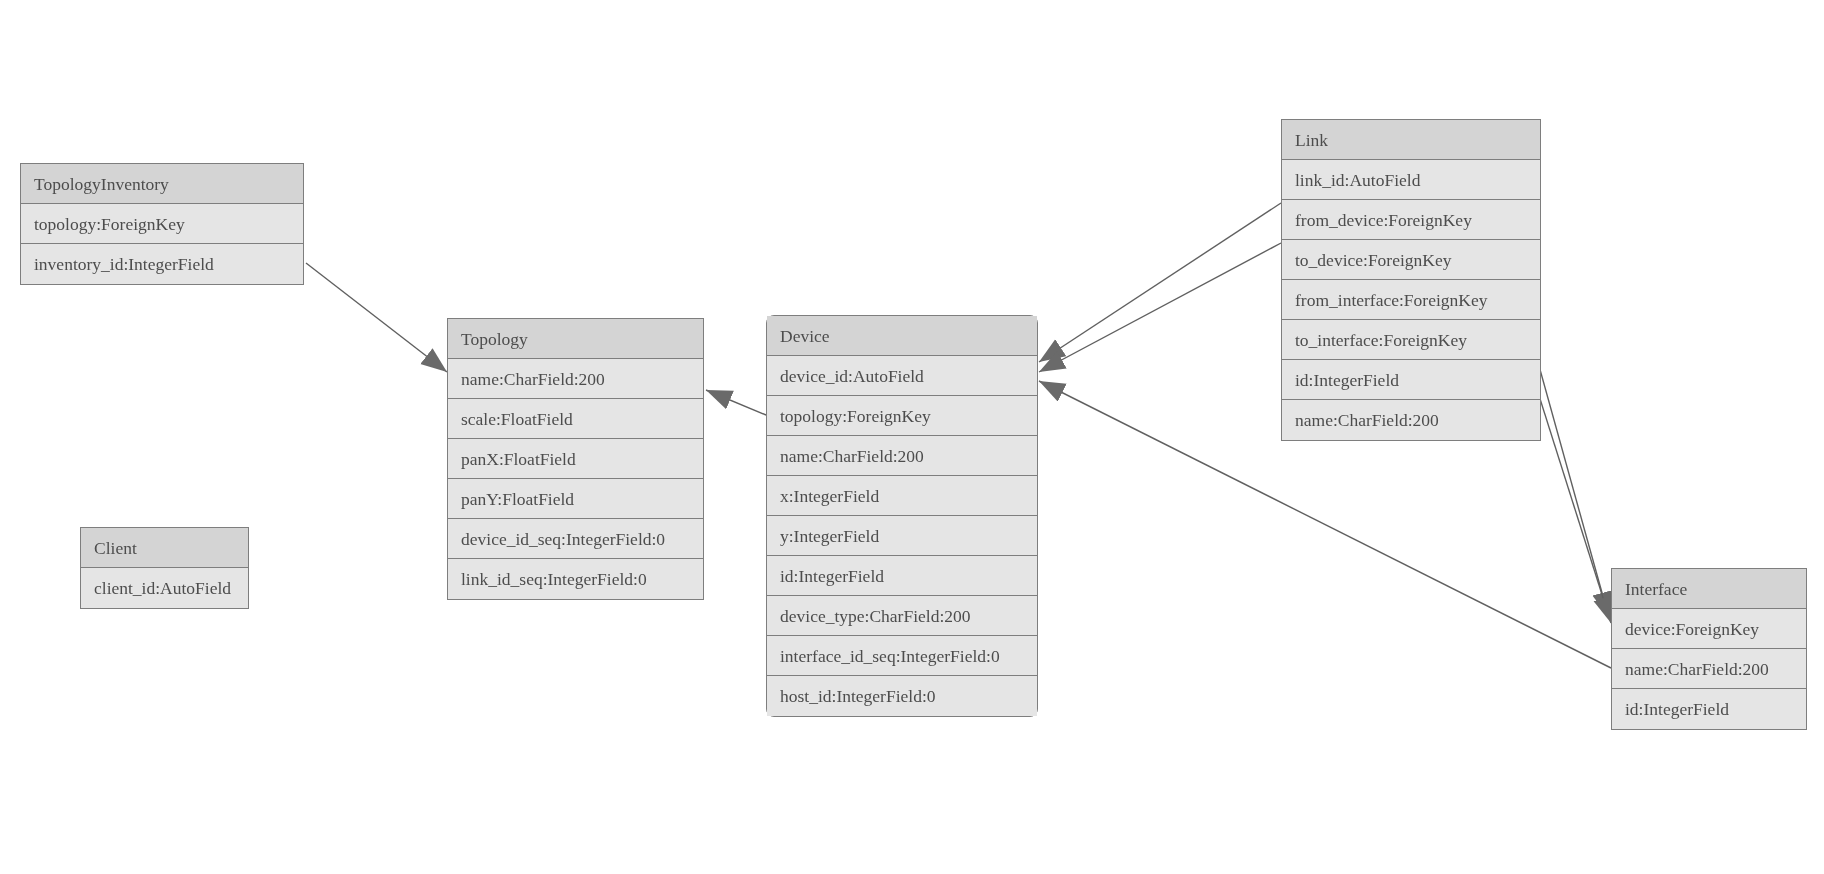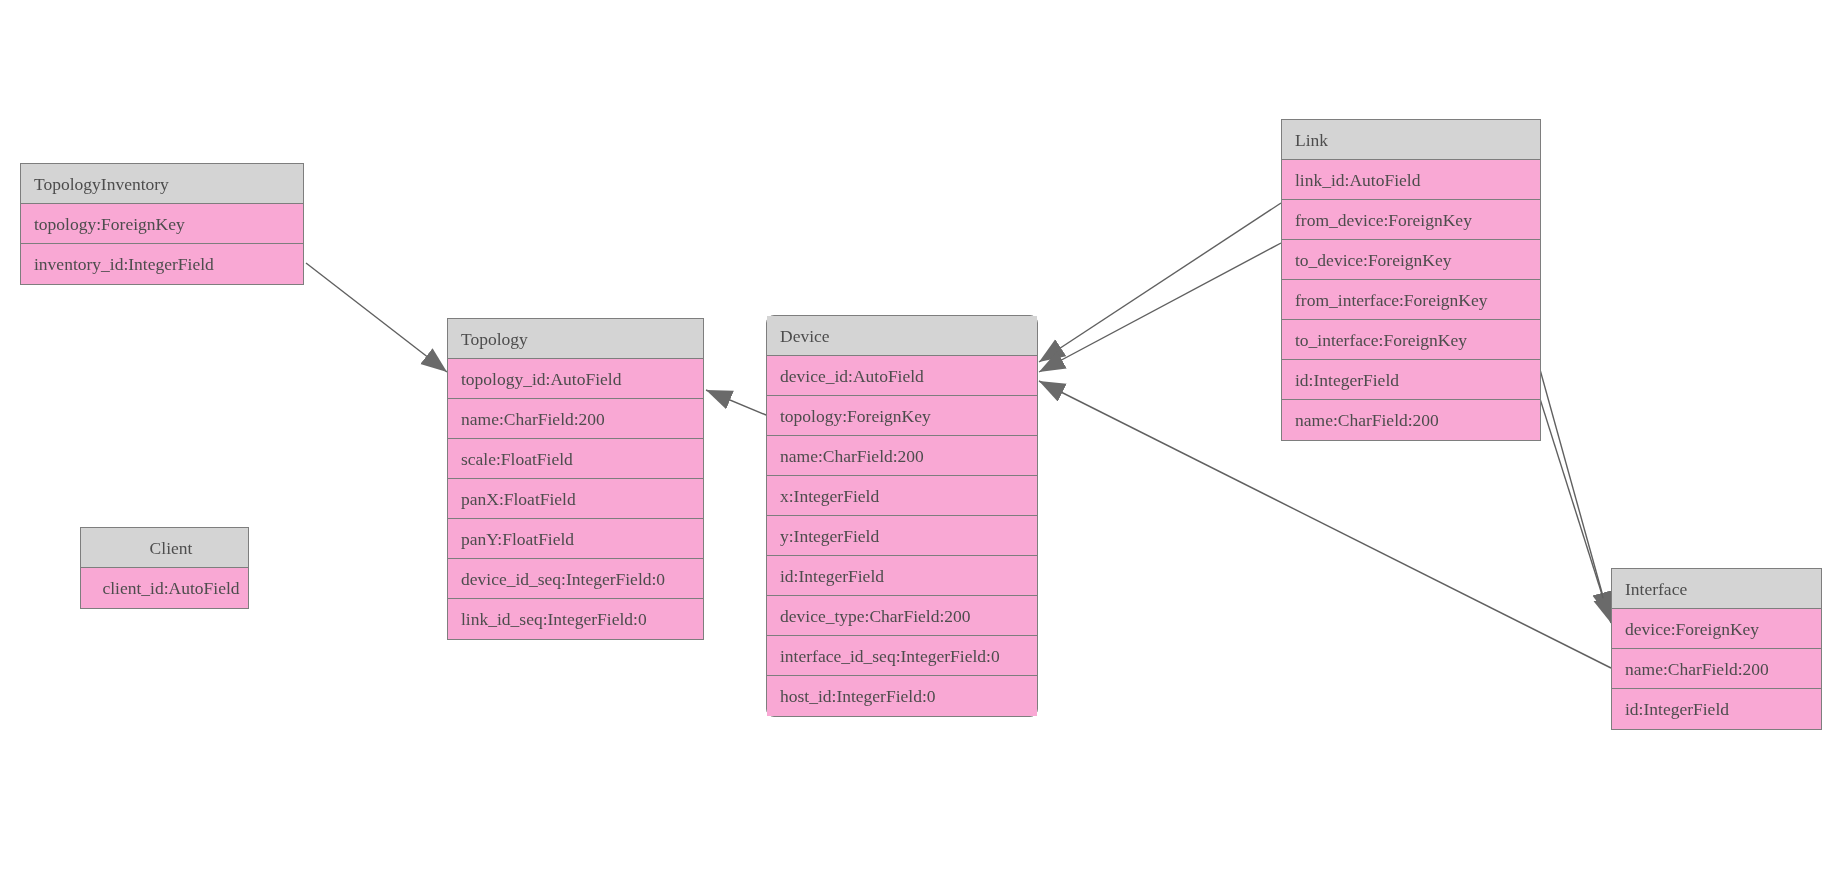--- a/index.html
+++ b/index.html
@@ -39,21 +39,21 @@
     box-sizing: border-box;
     white-space: nowrap;
     overflow: hidden;
   }
   .entity-row {
     height: 40px;
     line-height: 40px;
     padding-left: 13px;
     border-bottom: 1.5px solid #7e7e7e;
     box-sizing: border-box;
-    background: #f9a8d4;
+    background: #e5e5e5;
     white-space: nowrap;
     overflow: hidden;
   }
   .entity-row:last-child {
     border-bottom: none;
   }
 </style>
 </head>
 <body>
 
@@ -75,30 +75,29 @@
   </svg>
 
   <div class="entity" style="left:20px; top:163px; width:284px;">
     <div class="entity-header">TopologyInventory</div>
     <div class="entity-row">topology:ForeignKey</div>
     <div class="entity-row">inventory_id:IntegerField</div>
   </div>
 
   <div class="entity" style="left:447px; top:318px; width:257px;">
     <div class="entity-header">Topology</div>
-    <div class="entity-row">topology_id:AutoField</div>
     <div class="entity-row">name:CharField:200</div>
     <div class="entity-row">scale:FloatField</div>
     <div class="entity-row">panX:FloatField</div>
     <div class="entity-row">panY:FloatField</div>
     <div class="entity-row">device_id_seq:IntegerField:0</div>
     <div class="entity-row">link_id_seq:IntegerField:0</div>
   </div>
 
-  <div class="entity" style="left:80px; top:527px; width:169px;text-align:center;">
+  <div class="entity" style="left:80px; top:527px; width:169px;">
     <div class="entity-header">Client</div>
     <div class="entity-row">client_id:AutoField</div>
   </div>
 
   <div class="entity" style="left:766px; top:315px; width:272px;border-radius:8px;">
     <div class="entity-header">Device</div>
     <div class="entity-row">device_id:AutoField</div>
     <div class="entity-row">topology:ForeignKey</div>
     <div class="entity-row">name:CharField:200</div>
     <div class="entity-row">x:IntegerField</div>
@@ -113,20 +112,20 @@
     <div class="entity-header">Link</div>
     <div class="entity-row">link_id:AutoField</div>
     <div class="entity-row">from_device:ForeignKey</div>
     <div class="entity-row">to_device:ForeignKey</div>
     <div class="entity-row">from_interface:ForeignKey</div>
     <div class="entity-row">to_interface:ForeignKey</div>
     <div class="entity-row">id:IntegerField</div>
     <div class="entity-row">name:CharField:200</div>
   </div>
 
-  <div class="entity" style="left:1611px; top:568px; width:211px;">
+  <div class="entity" style="left:1611px; top:568px; width:196px;">
     <div class="entity-header">Interface</div>
     <div class="entity-row">device:ForeignKey</div>
     <div class="entity-row">name:CharField:200</div>
     <div class="entity-row">id:IntegerField</div>
   </div>
 
 </div>
 
 </body></html>

